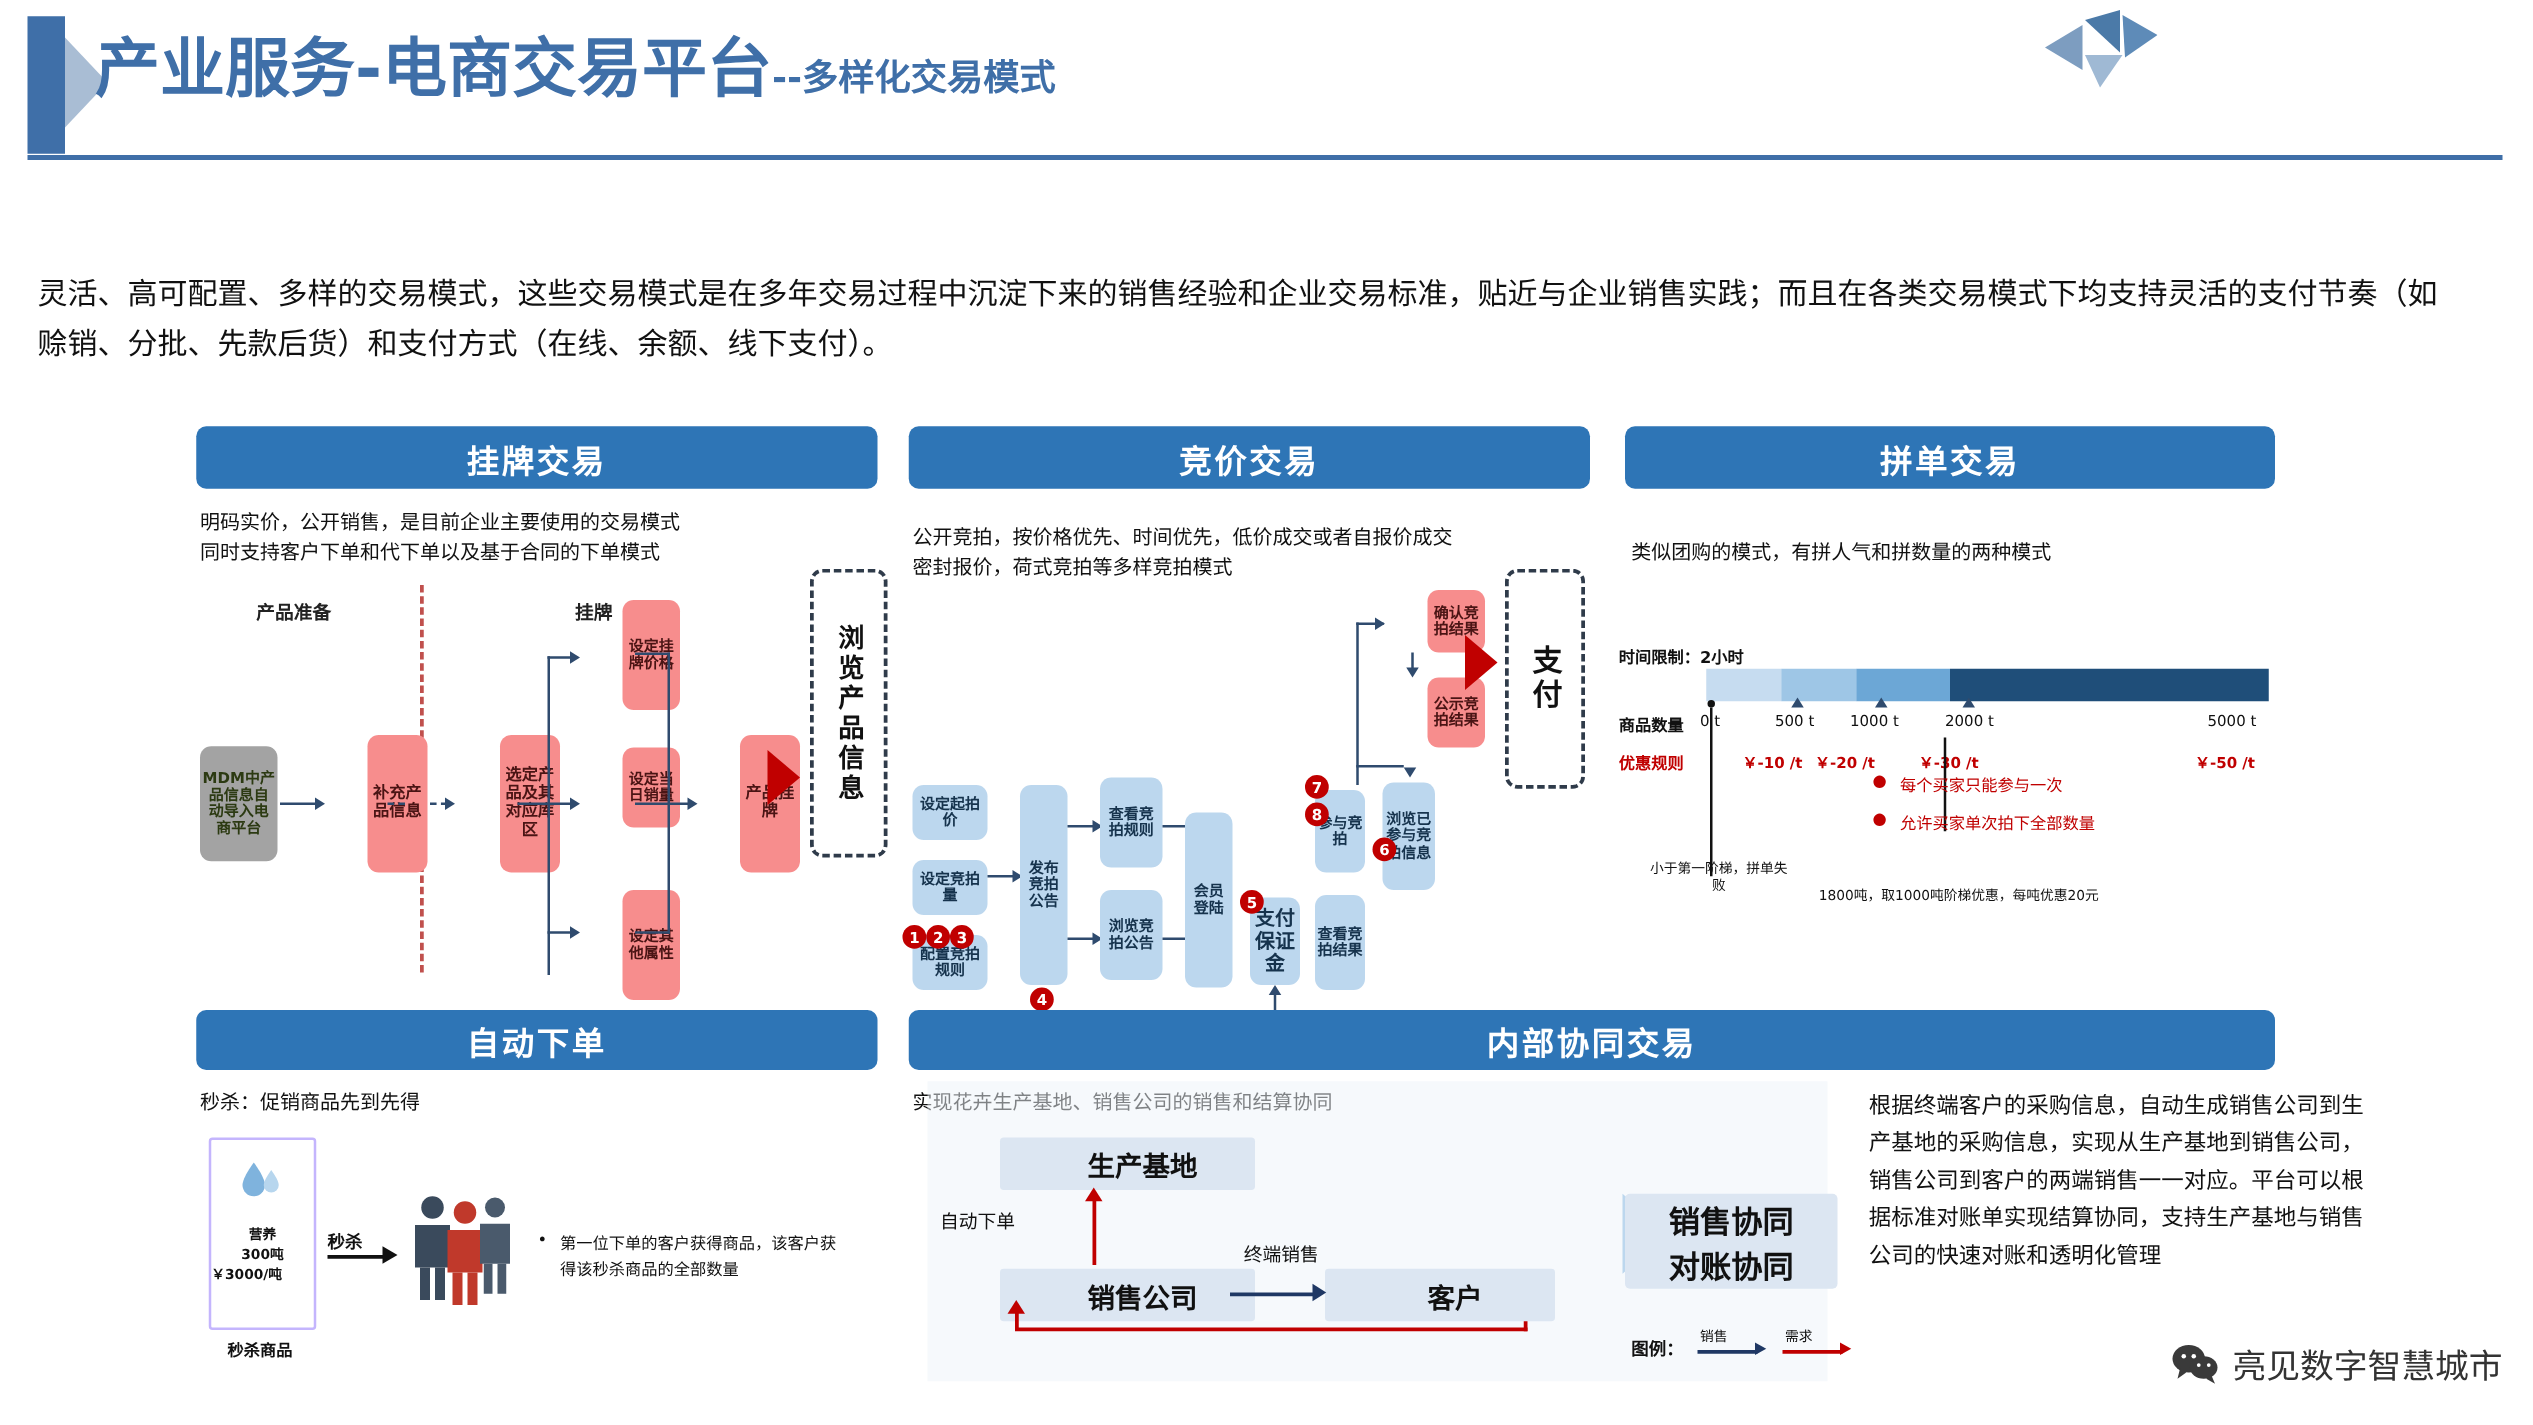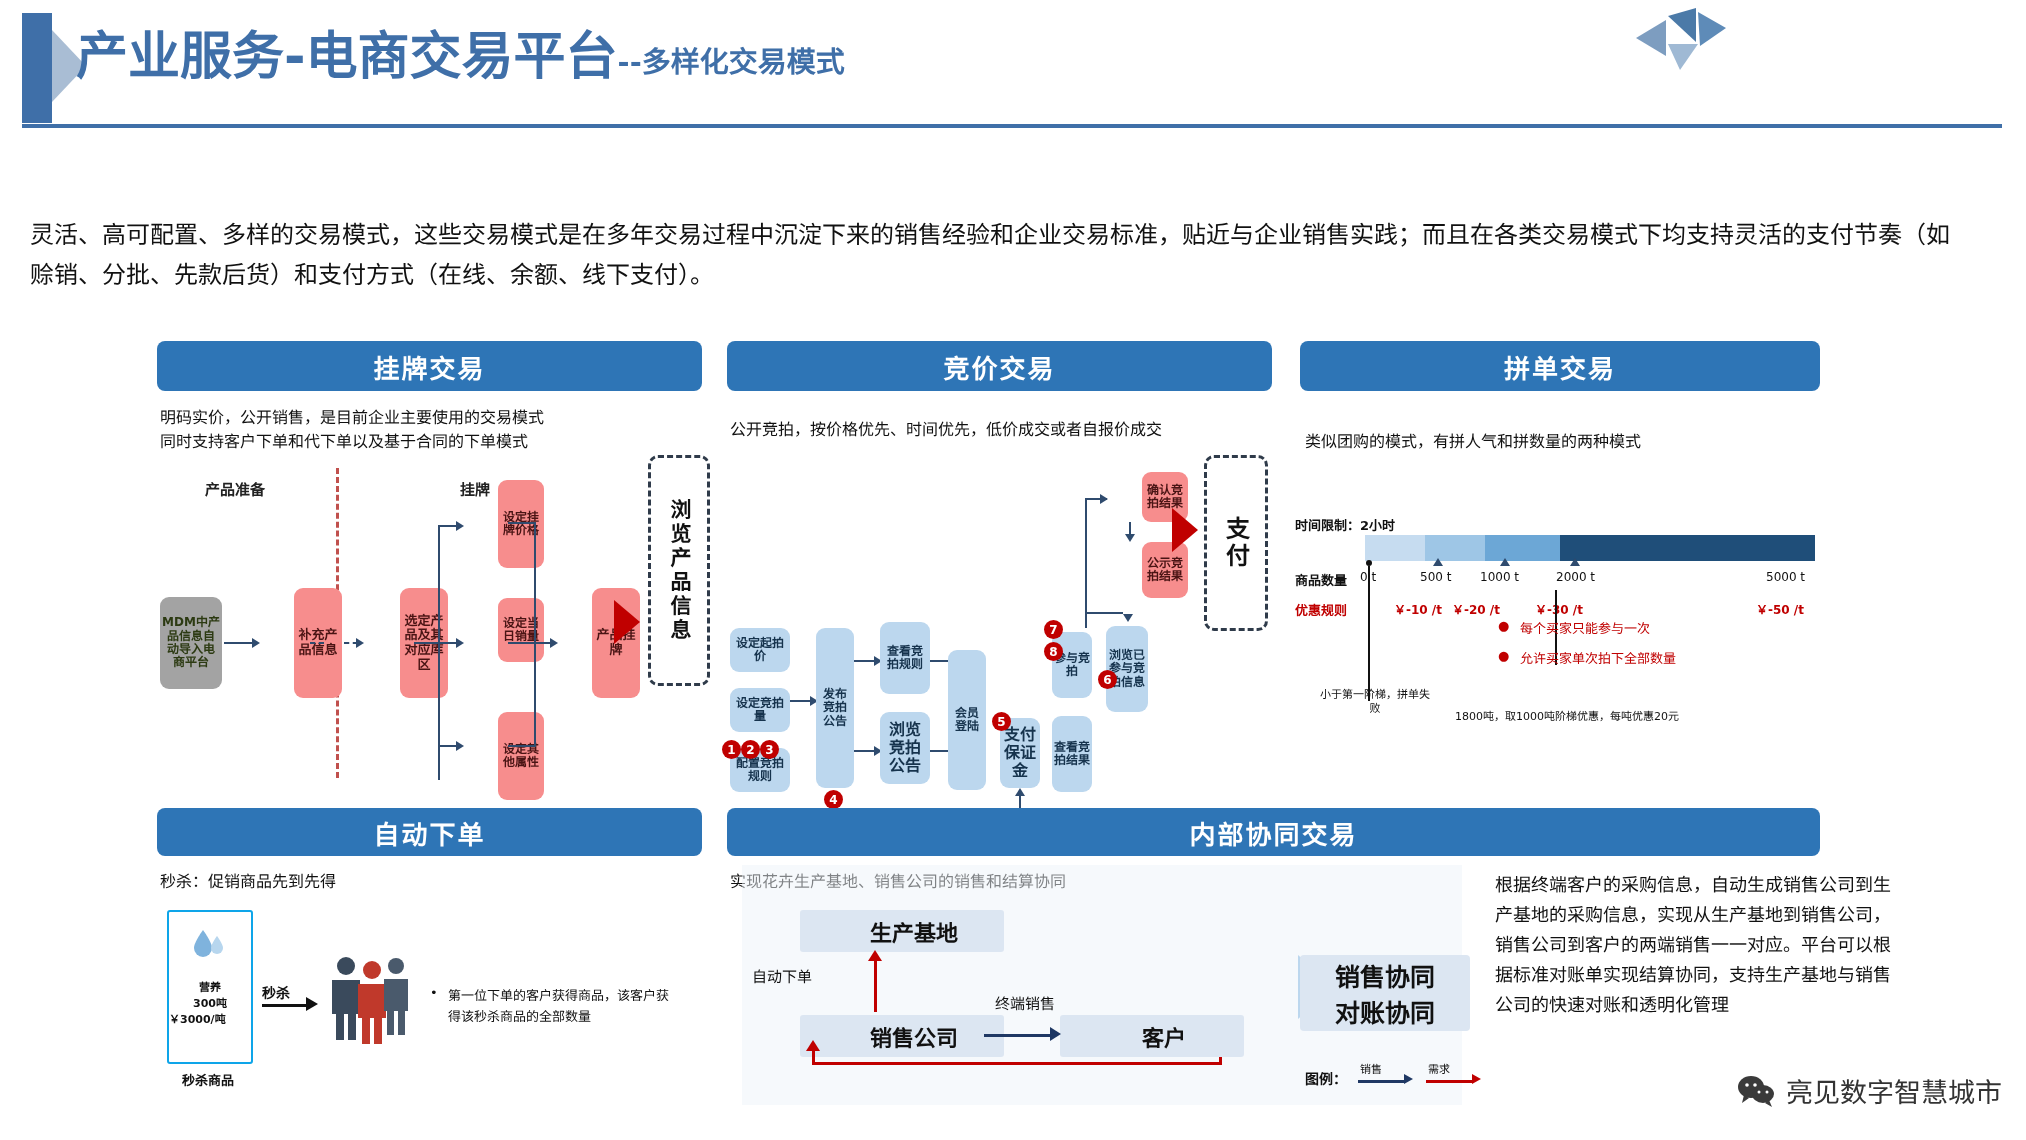--- a/index.html
+++ b/index.html
@@ -76,21 +76,21 @@
   .tier-seg{position:absolute;height:26px;}
   .tier-tick{position:absolute;font-size:12px;color:#111;font-family:"DejaVu Sans",sans-serif;}
   .tier-price{position:absolute;font-size:12px;color:#c00000;font-weight:bold;
       font-family:"DejaVu Sans",sans-serif;}
   .bullet-red{position:absolute;font-size:13px;color:#c00000;
       font-family:"DejaVu Sans",sans-serif;}
   .note-small{position:absolute;font-size:11px;color:#111;text-align:center;
       font-family:"DejaVu Sans",sans-serif;line-height:1.25;}
 
   
-  .killer-card{position:absolute;border:2px solid #0ea5e9;background:#fff;border-radius:3px;}
+  .killer-card{position:absolute;border:2px solid #c4b5fd;background:#fff;border-radius:3px;}
 
   
   .coord-box{position:absolute;background:#dce6f2;border-radius:3px;display:flex;
       align-items:center;justify-content:center;font-weight:bold;font-size:22px;
       color:#111;font-family:"DejaVu Sans",sans-serif;padding-left:24px;}
   .coord-arrow-red{position:absolute;background:#c00000;}
   .coord-arrow-dark{position:absolute;background:#1f3864;}
 
   
   #wechat-footer{right:24px;bottom:30px;display:flex;align-items:center;gap:10px;}
@@ -177,20 +177,21 @@
 <div class="bigred" style="left:614px;top:600px;"></div>
 <div class="dashbox" style="left:648px;top:455px;width:56px;height:225px;">
   <span class="vtext" style="font-size:21px;">浏览产品信息</span>
 </div>
 
 <div class="abs panel-head" style="left:727px;top:341px;width:545px;height:50px;">
   <span>竞价交易</span>
 </div>
 <div class="abs panel-desc" style="left:730px;top:418px;width:540px;">
   <div>公开竞拍，按价格优先、时间优先，低价成交或者自报价成交</div>
+  <div>密封报价，荷式竞拍等多样竞拍模式</div>
 </div>
 
 <div class="fbox blue" style="left:730px;top:628px;width:60px;height:44px;font-size:12px;">
   <span>设定起拍价</span>
 </div>
 <div class="fbox blue" style="left:730px;top:688px;width:60px;height:44px;font-size:12px;">
   <span>设定竞拍量</span>
 </div>
 <div class="fbox blue" style="left:730px;top:748px;width:60px;height:44px;font-size:12px;">
   <span>配置竞拍规则</span>
@@ -208,21 +209,21 @@
 <div class="badge" style="left:824px;top:790px;">4</div>
 
 <div class="arrow-h" style="left:854px;top:660px;width:22px;"></div>
 <div class="arrow-head-r" style="left:874px;top:656px;"></div>
 <div class="arrow-h" style="left:854px;top:750px;width:22px;"></div>
 <div class="arrow-head-r" style="left:874px;top:746px;"></div>
 
 <div class="fbox blue" style="left:880px;top:622px;width:50px;height:72px;font-size:12px;">
   <span>查看竞拍规则</span>
 </div>
-<div class="fbox blue" style="left:880px;top:712px;width:50px;height:72px;font-size:16px;">
+<div class="fbox blue" style="left:880px;top:712px;width:50px;height:72px;font-size:12px;">
   <span>浏览竞拍公告</span>
 </div>
 
 <div class="arrow-h" style="left:930px;top:660px;width:18px;"></div>
 <div class="arrow-h" style="left:930px;top:750px;width:18px;"></div>
 
 <div class="fbox blue" style="left:948px;top:650px;width:38px;height:140px;font-size:12px;">
   <span>会员登陆</span>
 </div>
 

